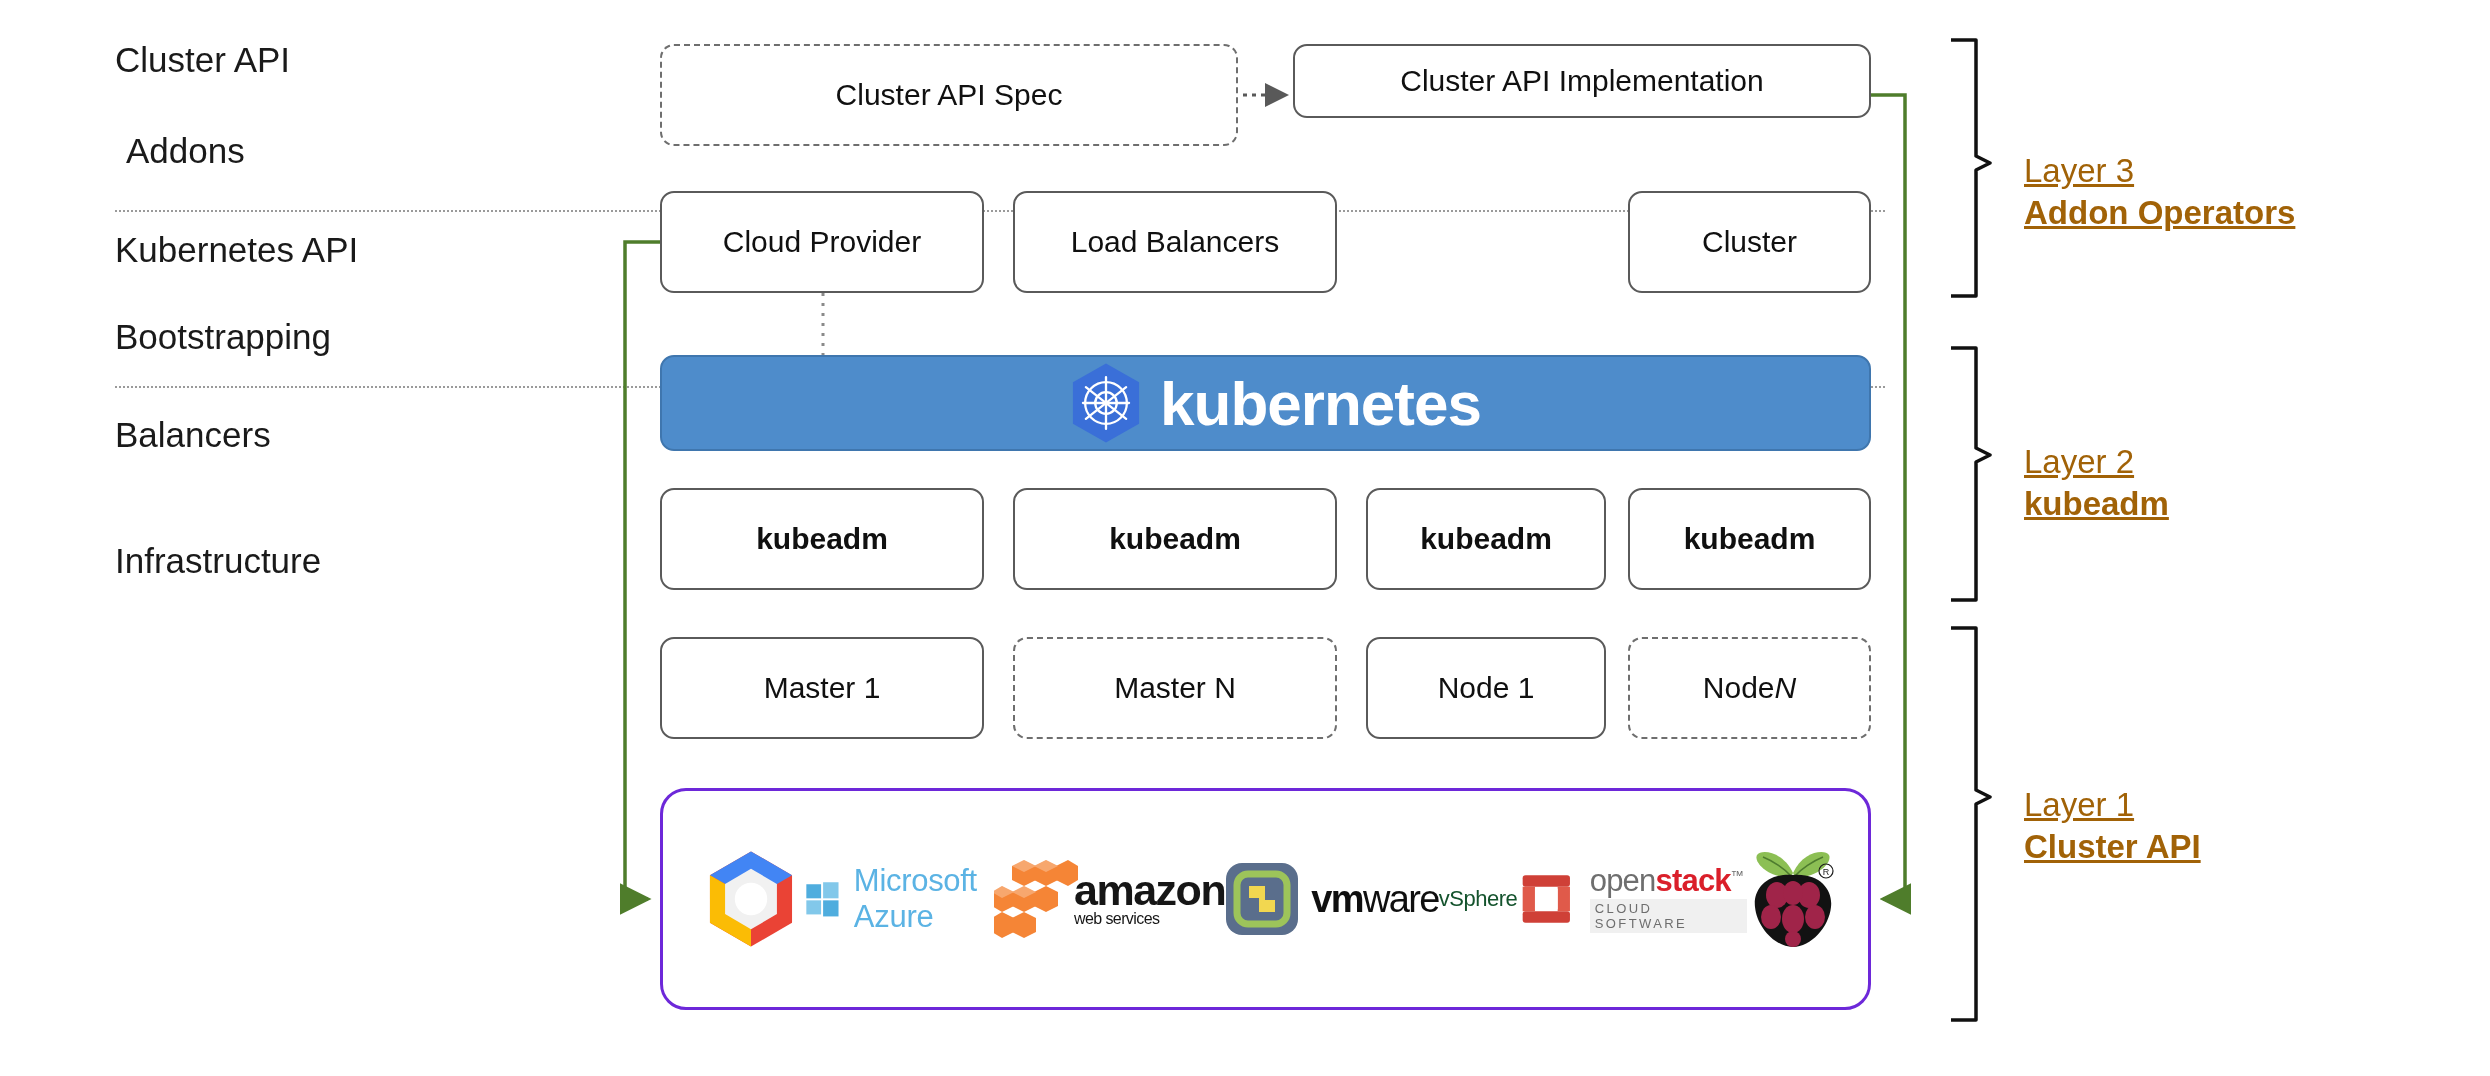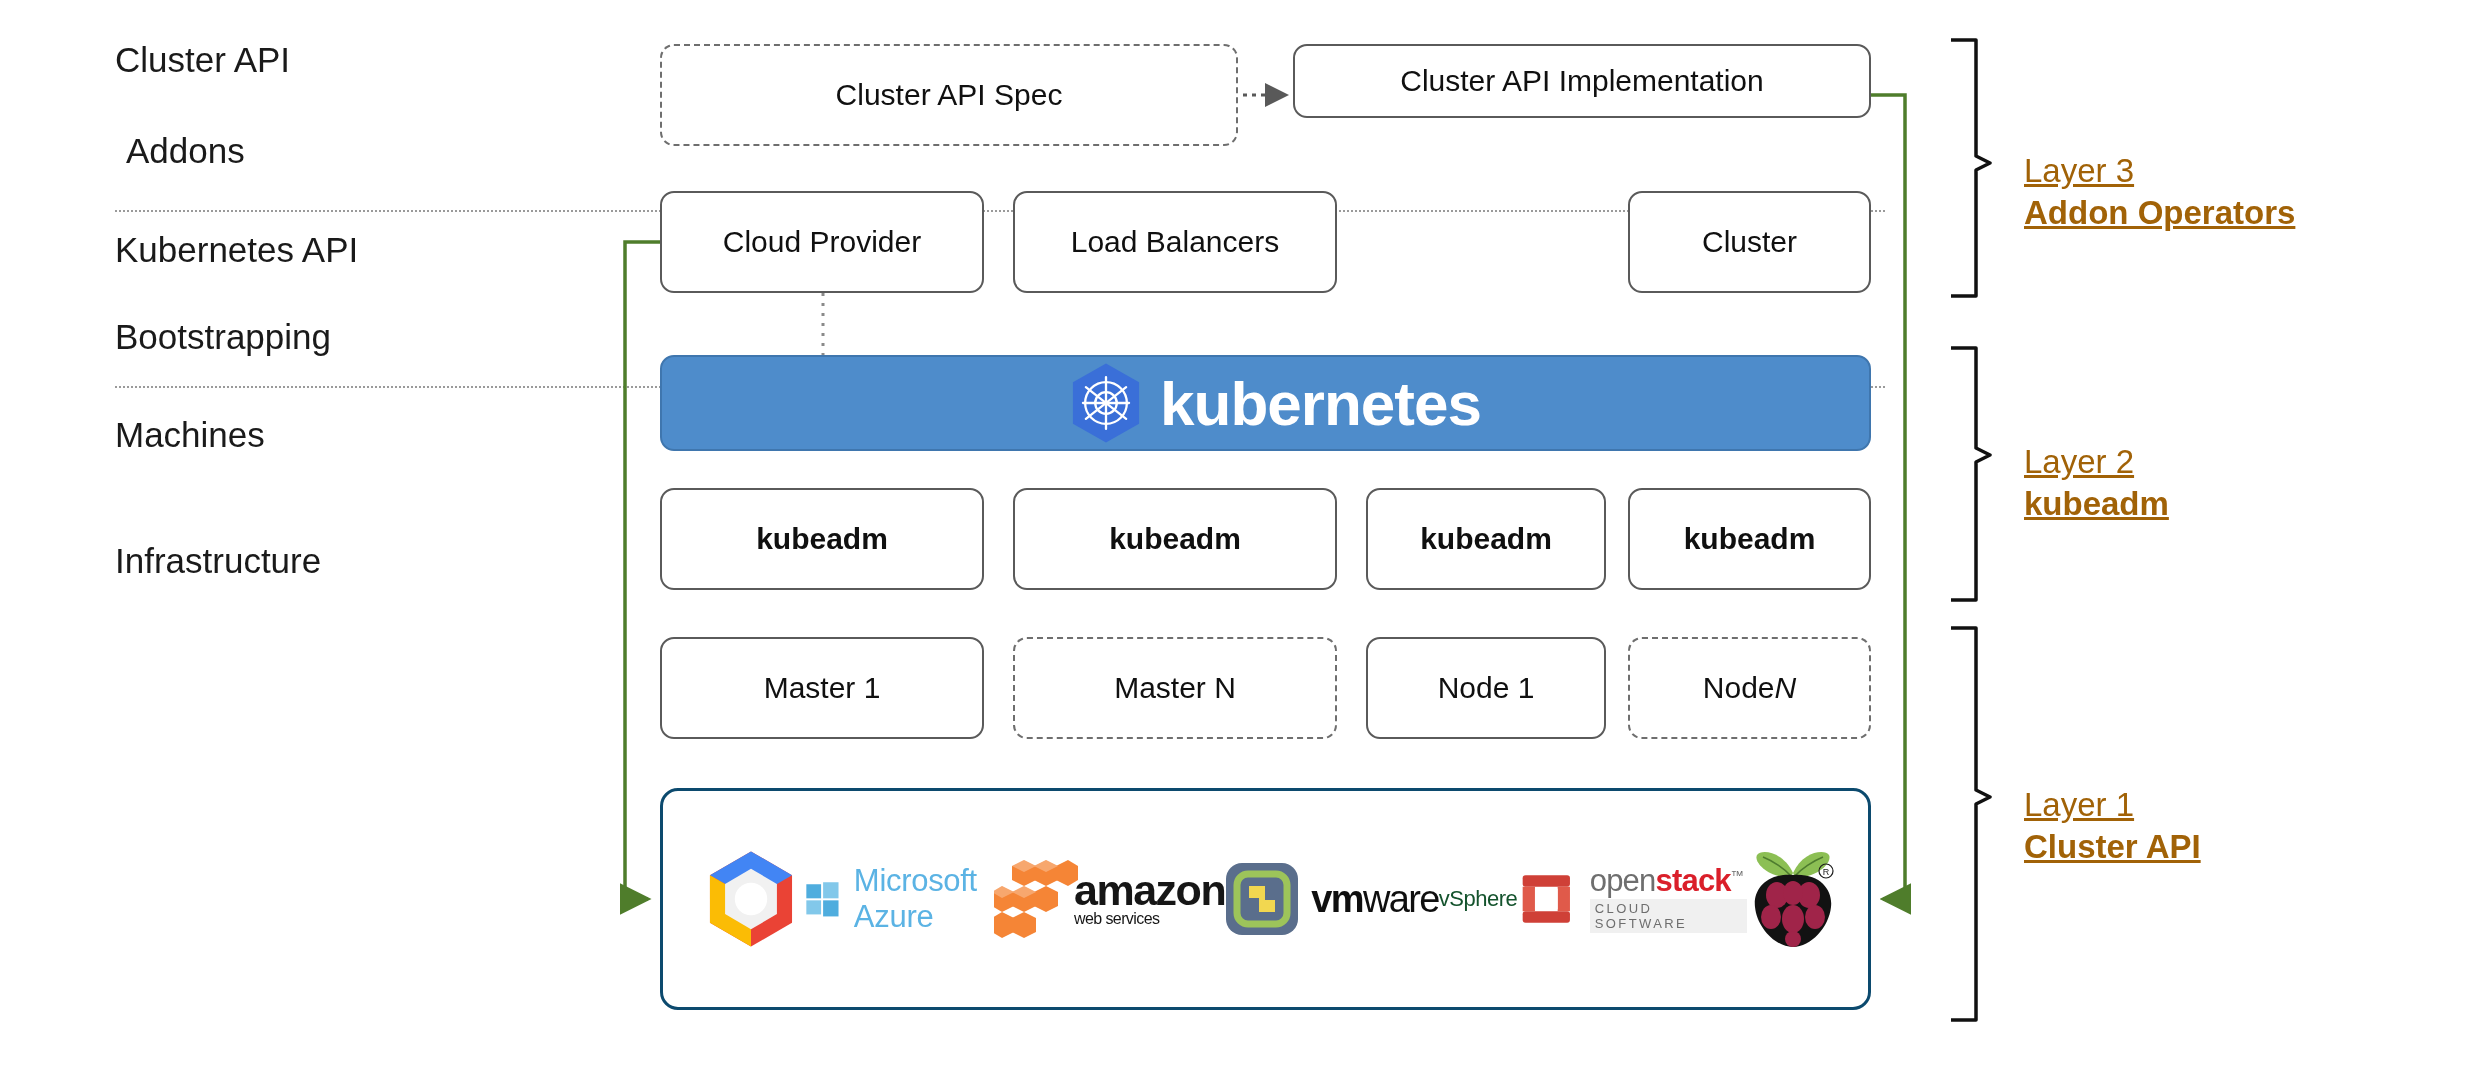--- a/index.html
+++ b/index.html
@@ -24,21 +24,21 @@
   .box.bold{font-weight:bold;}
 
   
   .k8sbar{position:absolute;box-sizing:border-box;border-radius:14px;
           background:#4e8ccb;border:2px solid #3f76ae;
           display:flex;align-items:center;justify-content:center;gap:18px;padding-left:20px;}
   .k8sbar .k8s-word{font-size:62px;font-weight:bold;color:#ffffff;letter-spacing:-1px;}
 
   
   .infra{position:absolute;box-sizing:border-box;background:#fff;
-         border:3px solid #0c4a6e;border-radius:18px;
+         border:3px solid #6d28d9;border-radius:26px;
          display:flex;align-items:center;}
   .logo-row{display:flex;align-items:center;width:100%;
             justify-content:space-around;padding:0 34px;box-sizing:border-box;}
   .logo{display:flex;align-items:center;}
 
   
   .azure-text{font-size:31px;color:#5bb3e4;margin-left:14px;letter-spacing:-.3px;}
   
   .aws-txt{display:flex;flex-direction:column;align-items:flex-start;margin-left:-4px;}
   .aws-amazon{font-size:43px;font-weight:bold;color:#161616;line-height:.92;letter-spacing:-1.5px;}
@@ -70,21 +70,21 @@
 
 <div id="stage">
 
   <div class="hsep" style="top:210px"></div>
   <div class="hsep" style="top:386px"></div>
 
   <div class="rowlabel" style="left:115px;top:42px">Cluster API</div>
   <div class="rowlabel" style="left:126px;top:133px">Addons</div>
   <div class="rowlabel" style="left:115px;top:232px">Kubernetes API</div>
   <div class="rowlabel" style="left:115px;top:319px">Bootstrapping</div>
-  <div class="rowlabel" style="left:115px;top:417px">Machines</div>
+  <div class="rowlabel" style="left:115px;top:417px">Balancers</div>
   <div class="rowlabel" style="left:115px;top:543px">Infrastructure</div>
 
   <div class="box dashed" style="left:660px;top:44px;width:578px;height:102px">Cluster API Spec</div>
 
   <div class="box" style="left:1293px;top:44px;width:578px;height:74px">Cluster API Implementation</div>
 
   <div class="box" style="left:660px;top:191px;width:324px;height:102px">Cloud Provider</div>
   <div class="box" style="left:1013px;top:191px;width:324px;height:102px">Load Balancers</div>
   <div class="box" style="left:1628px;top:191px;width:243px;height:102px">Cluster</div>
 

